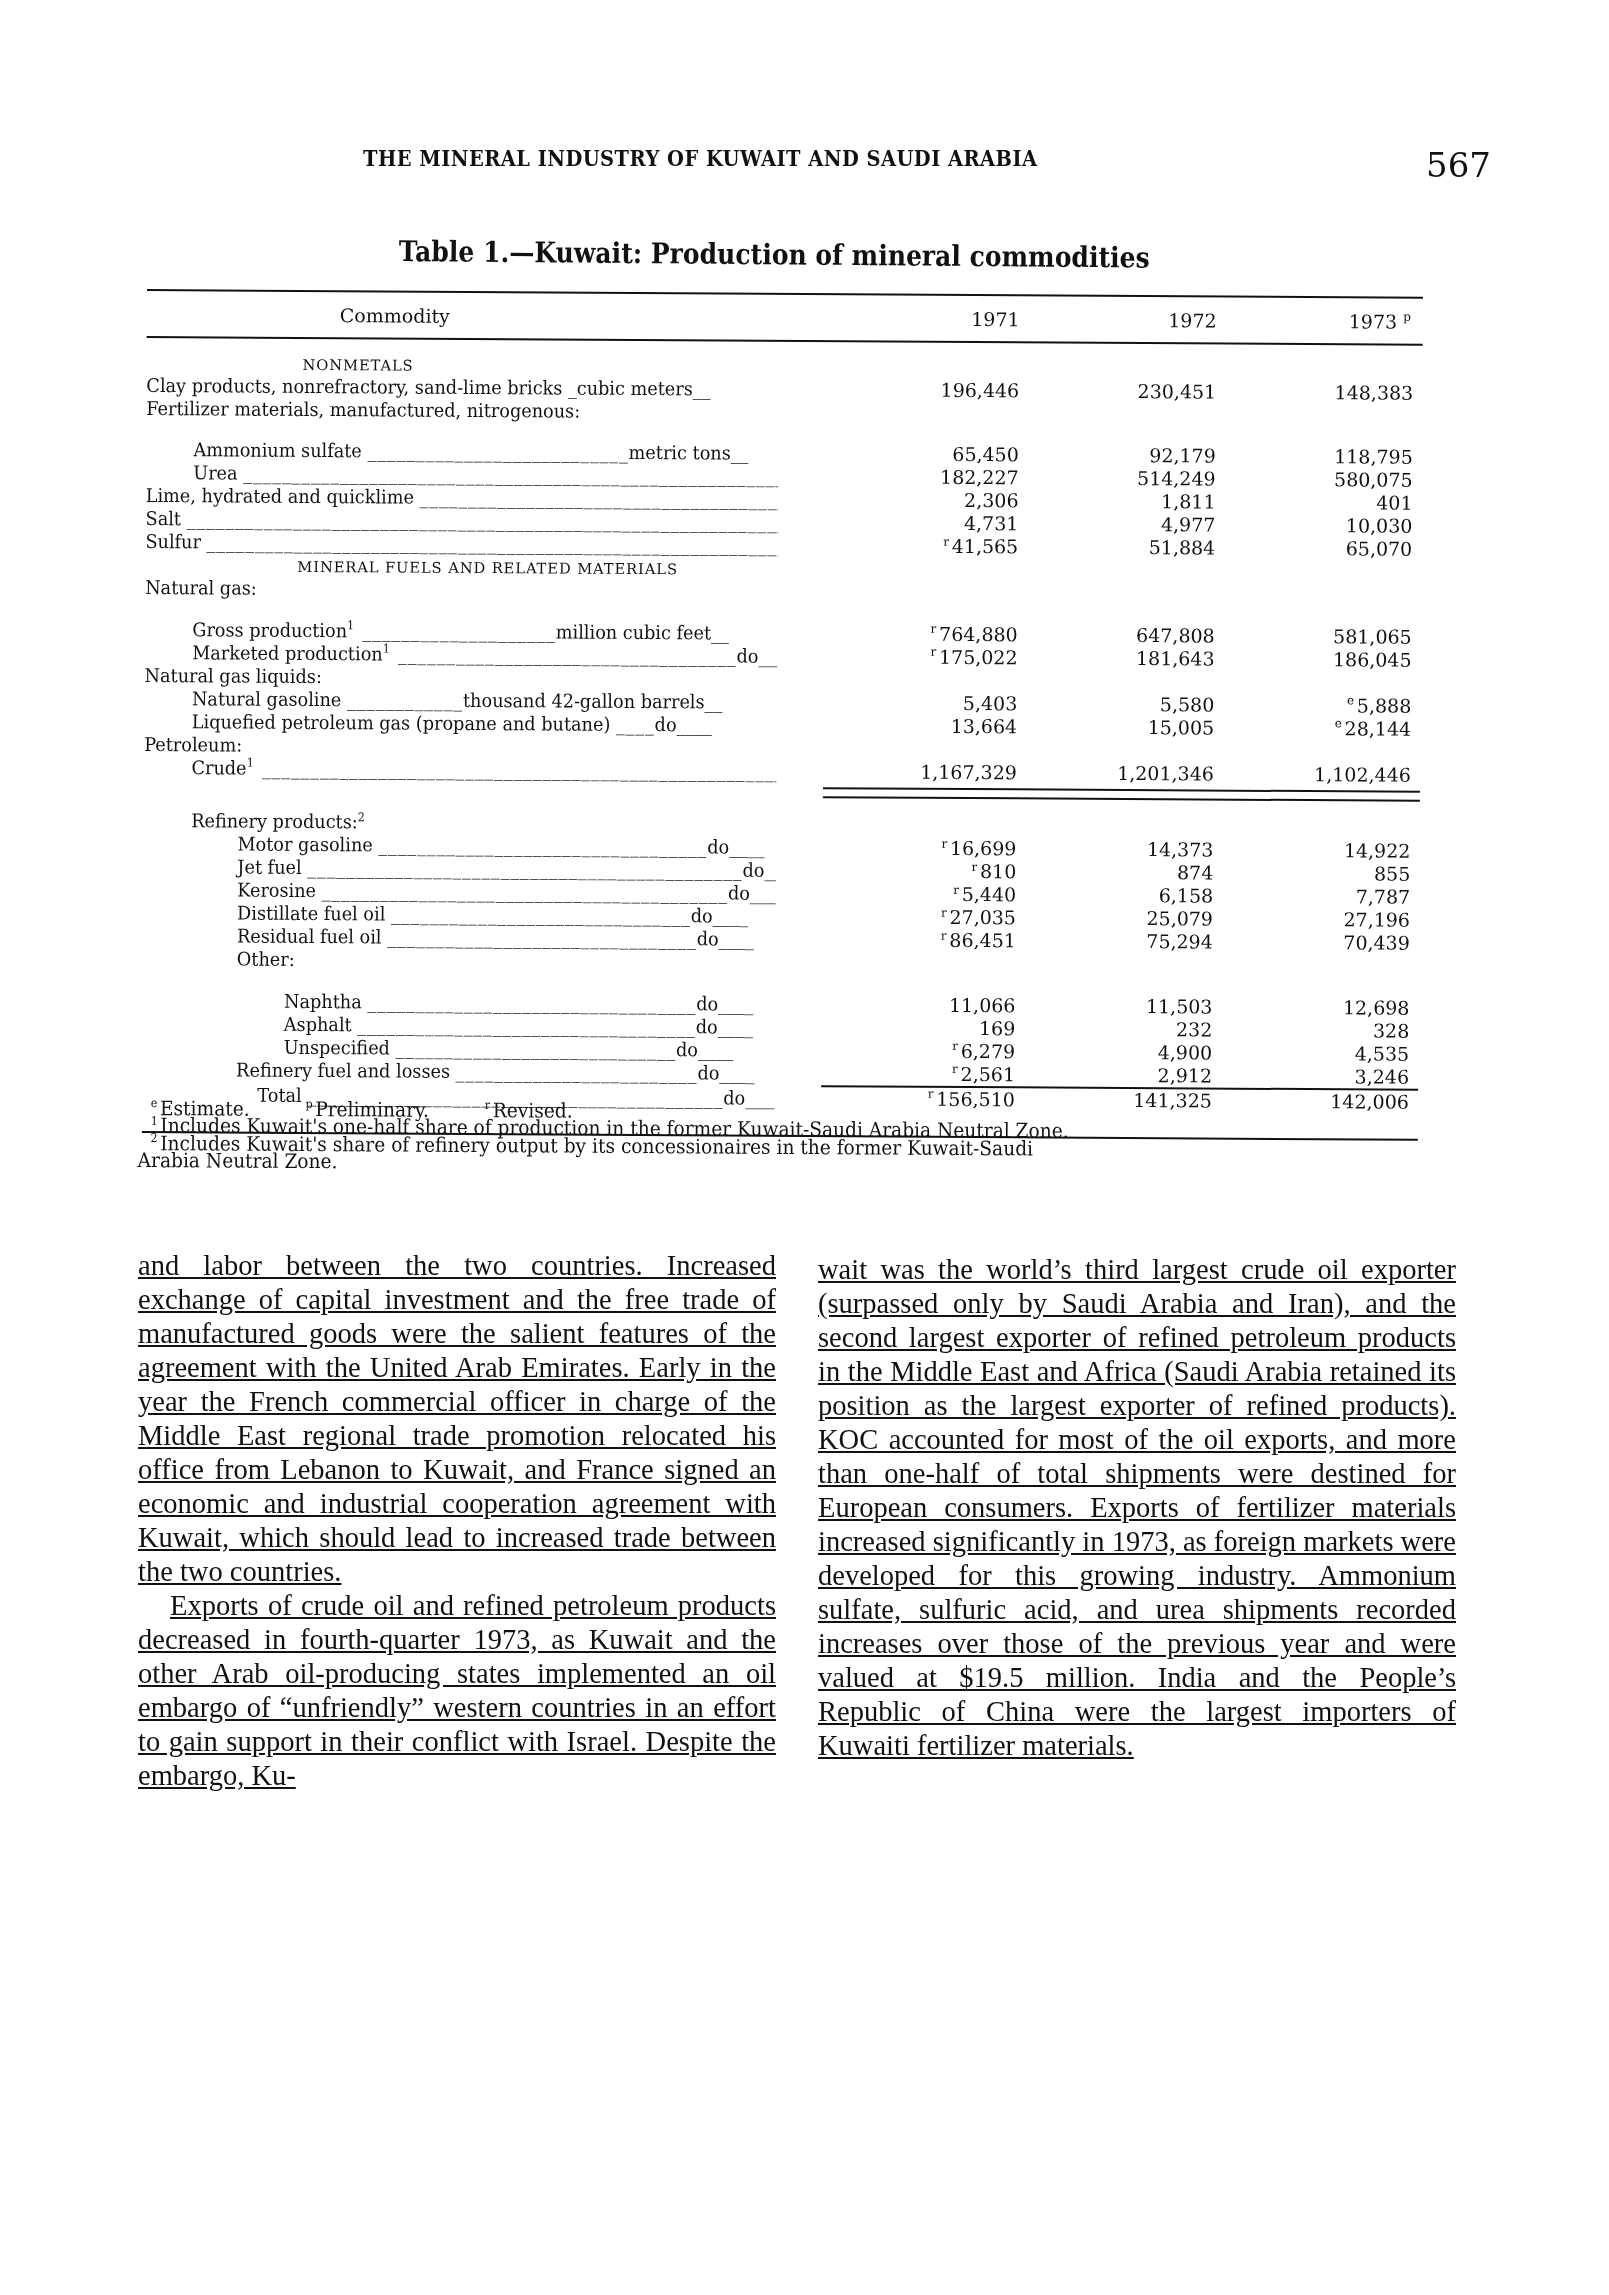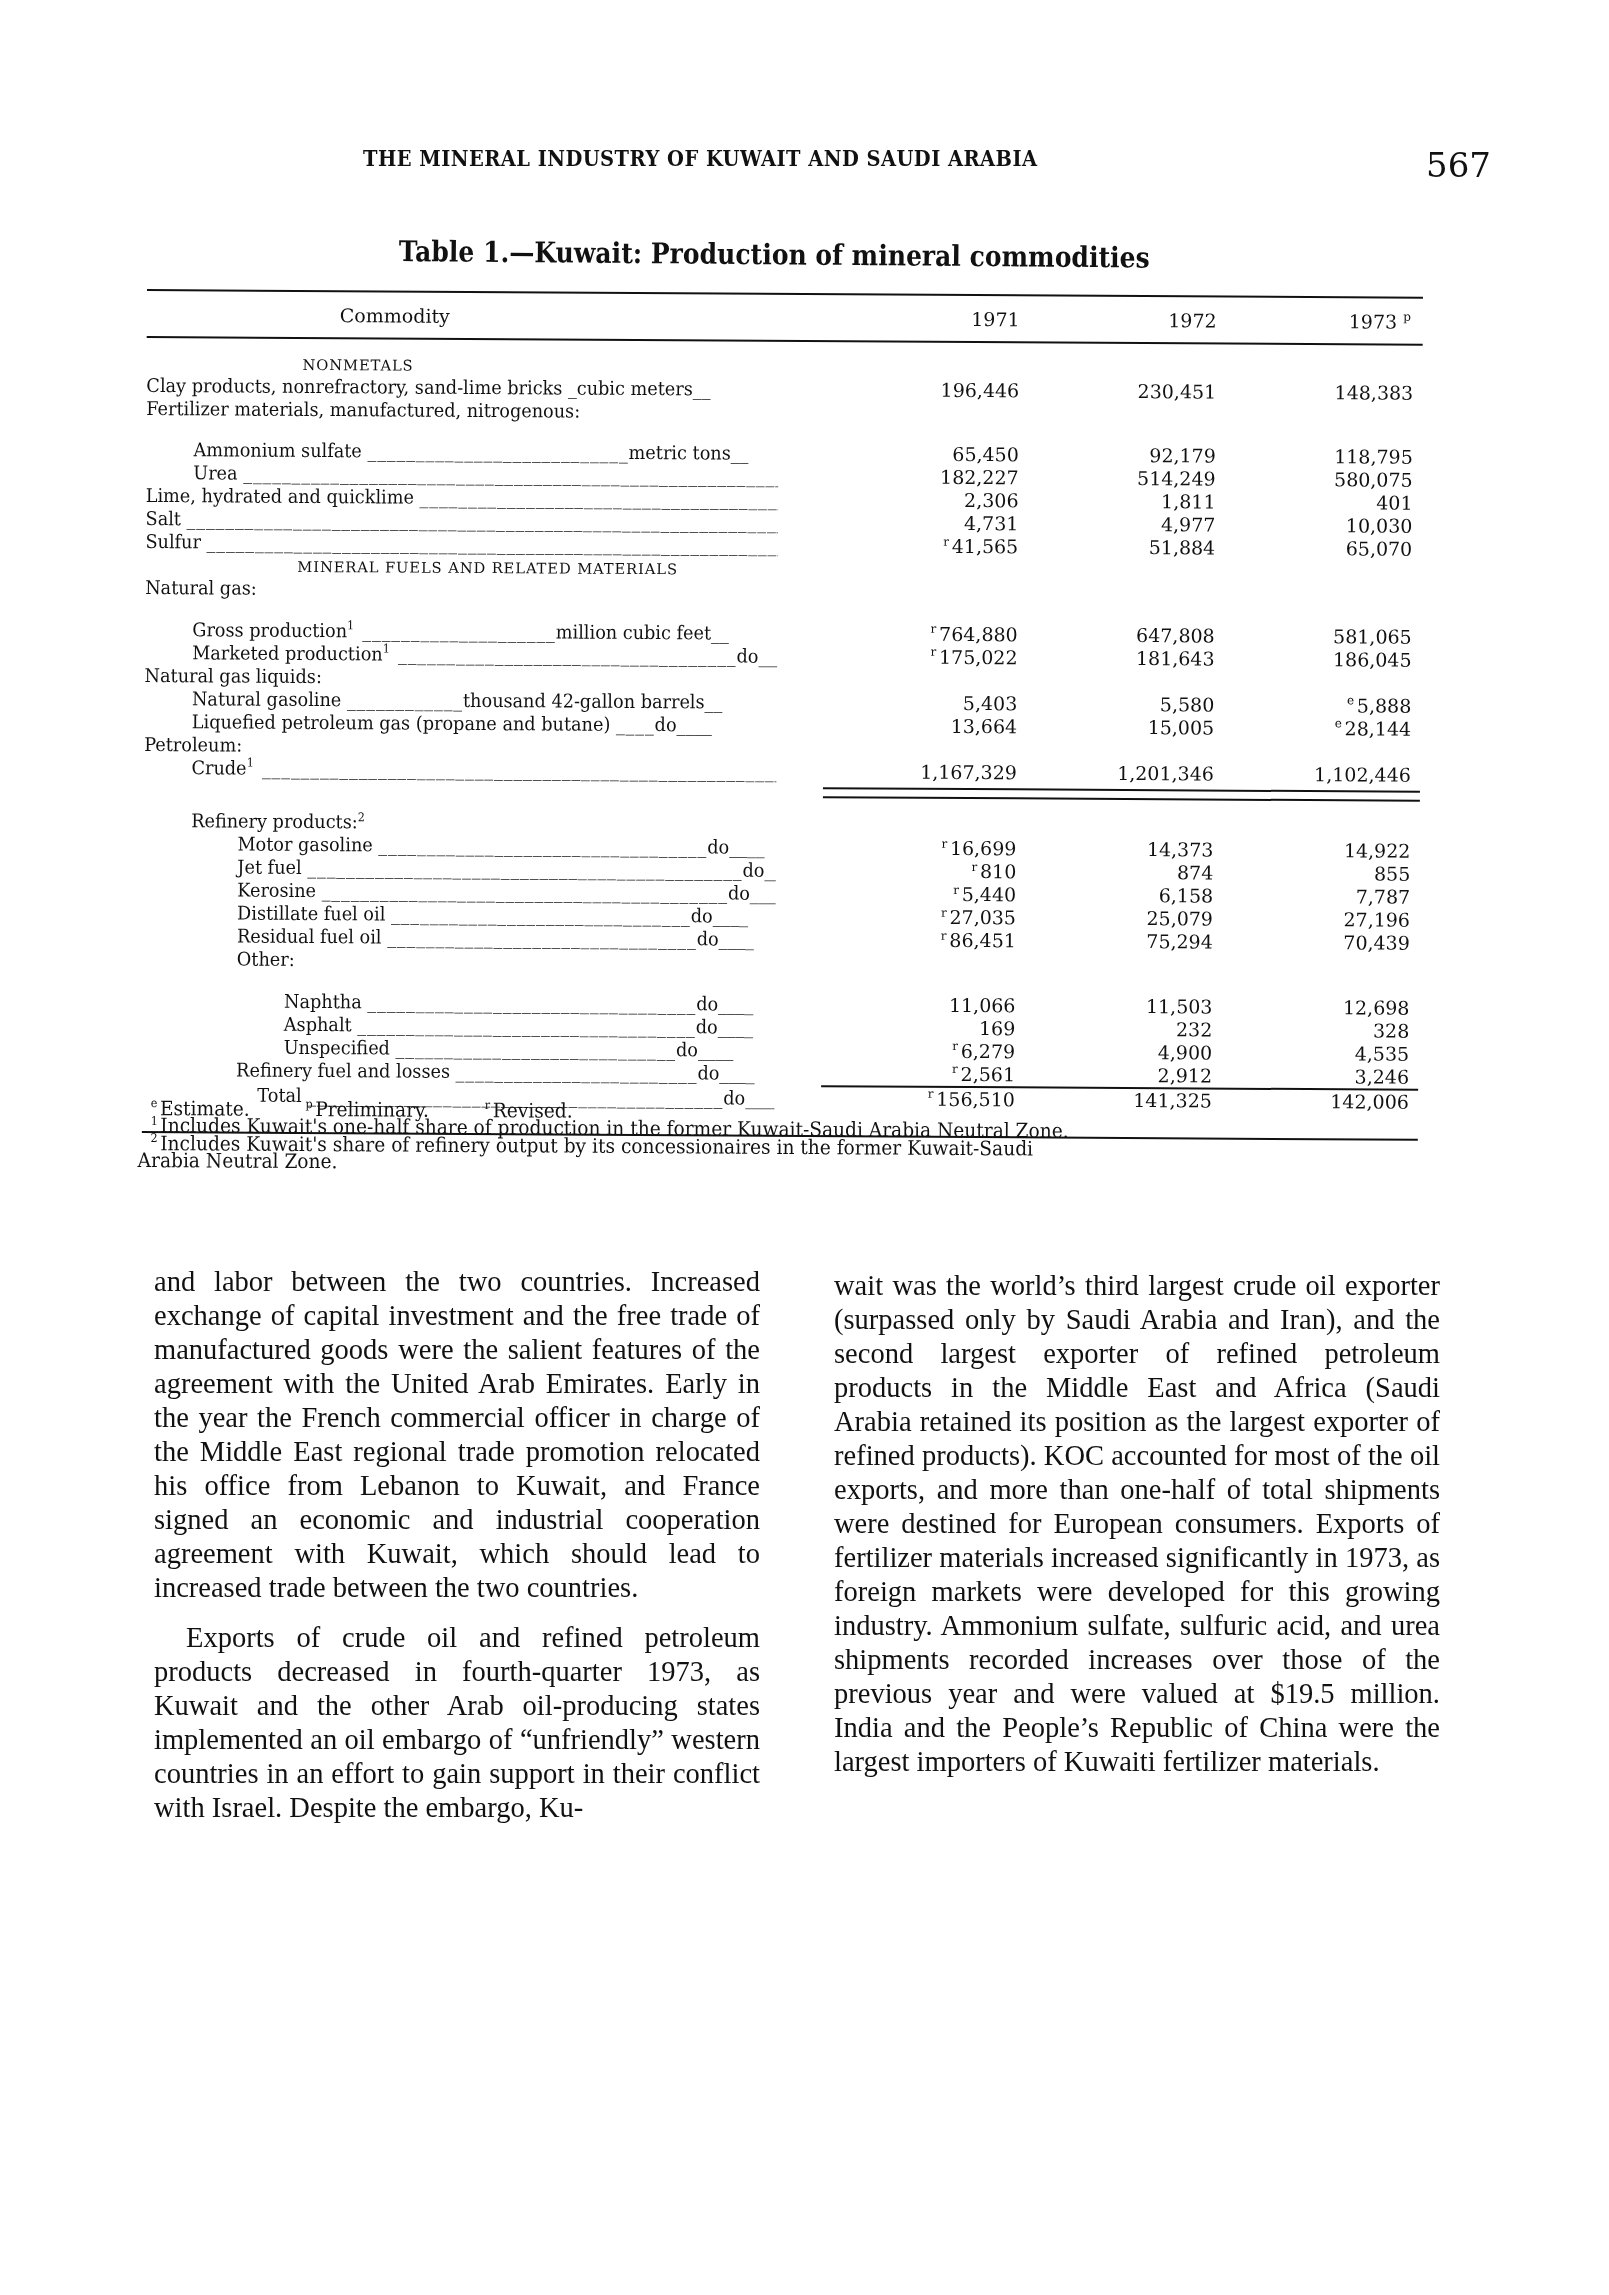--- a/index.html
+++ b/index.html
@@ -65,21 +65,21 @@
     .footnotes .f-first { display: flex; gap: 60px; padding-left: 13.8px; }
     .footnotes .f-line { padding-left: 13.8px; text-align: justify; }
     .footnotes .f-wrap { padding-left: 0; }
     .body-col {
       position: absolute; top: 1249px; width: 638px;
       font-size: 28.5px; line-height: 34px; text-align: justify;
       font-family: "Liberation Serif", serif;
     }
     .body-col.left { left: 138px; }
     .body-col.right { left: 818px; top: 1253px; }
-    .body-col p { margin: 16px; }
+    .body-col p { margin: 0; text-decoration: underline; }
     .body-col p.indent { text-indent: 32px; }
   </style>
 </head>
 <body>
 
 <div class="running-head">THE MINERAL INDUSTRY OF KUWAIT AND SAUDI ARABIA</div>
 <div class="page-number">567</div>
 
 <div class="table-title">Table 1.—Kuwait:  Production of mineral commodities</div>
 

